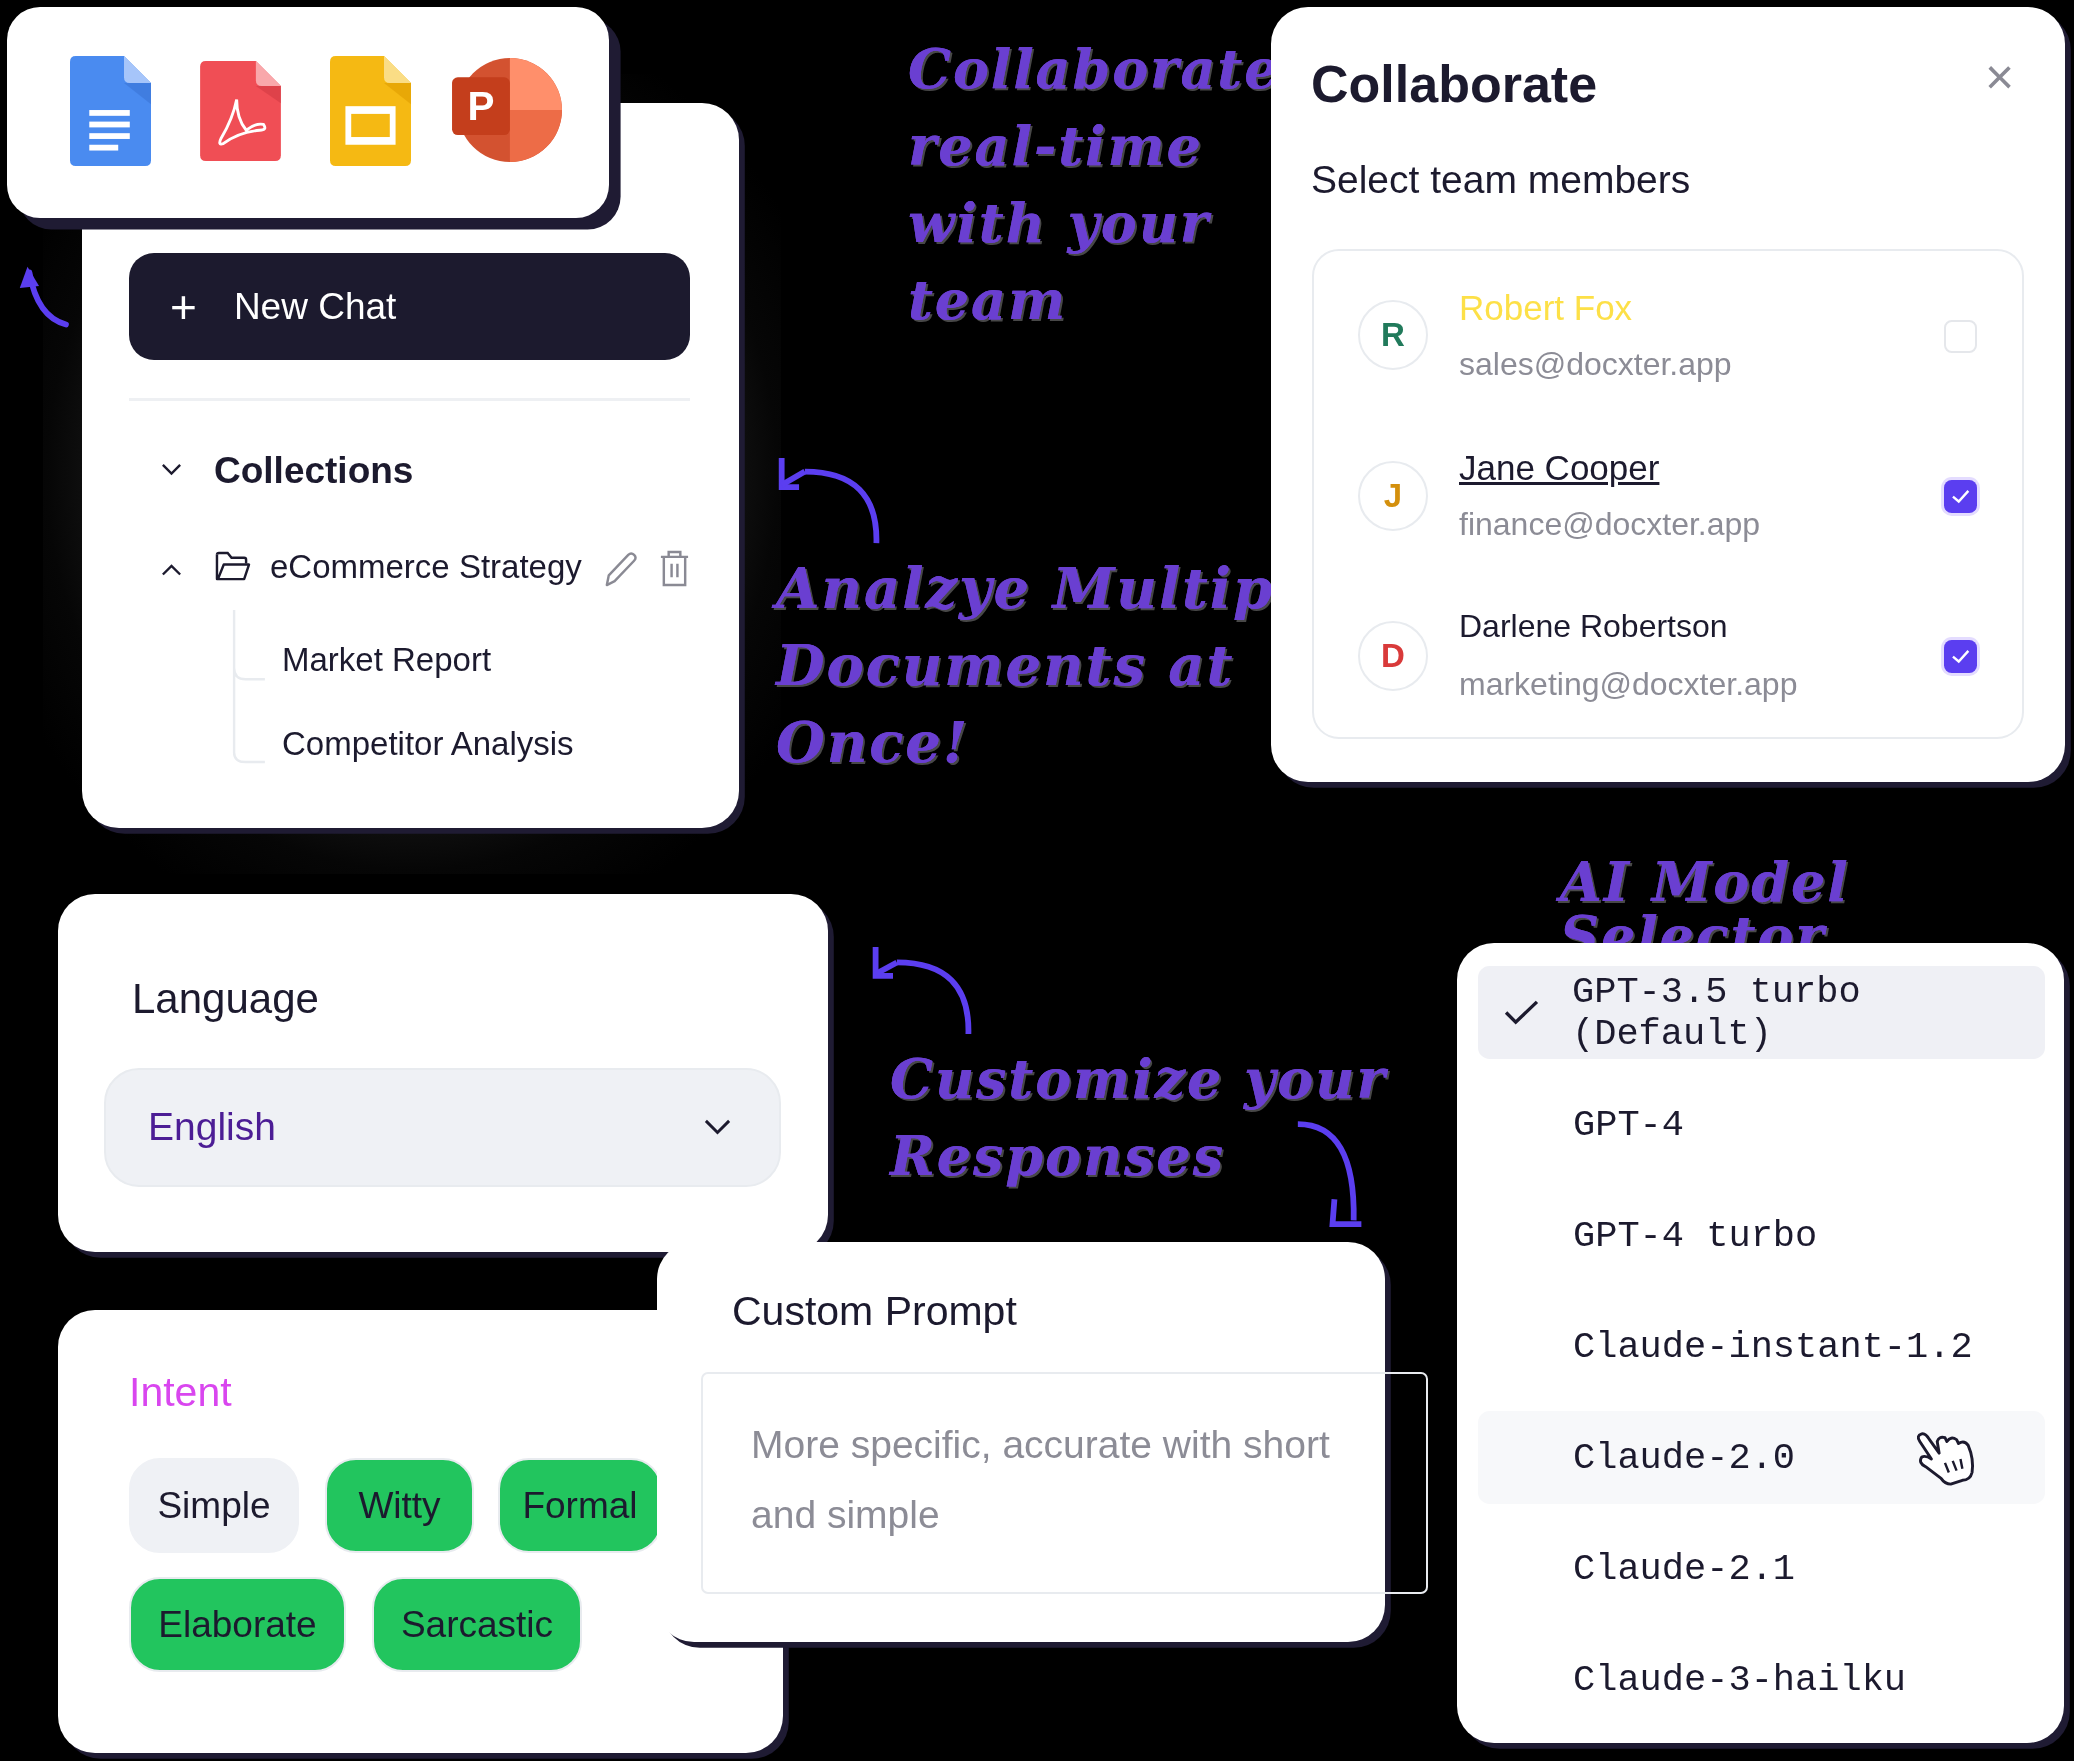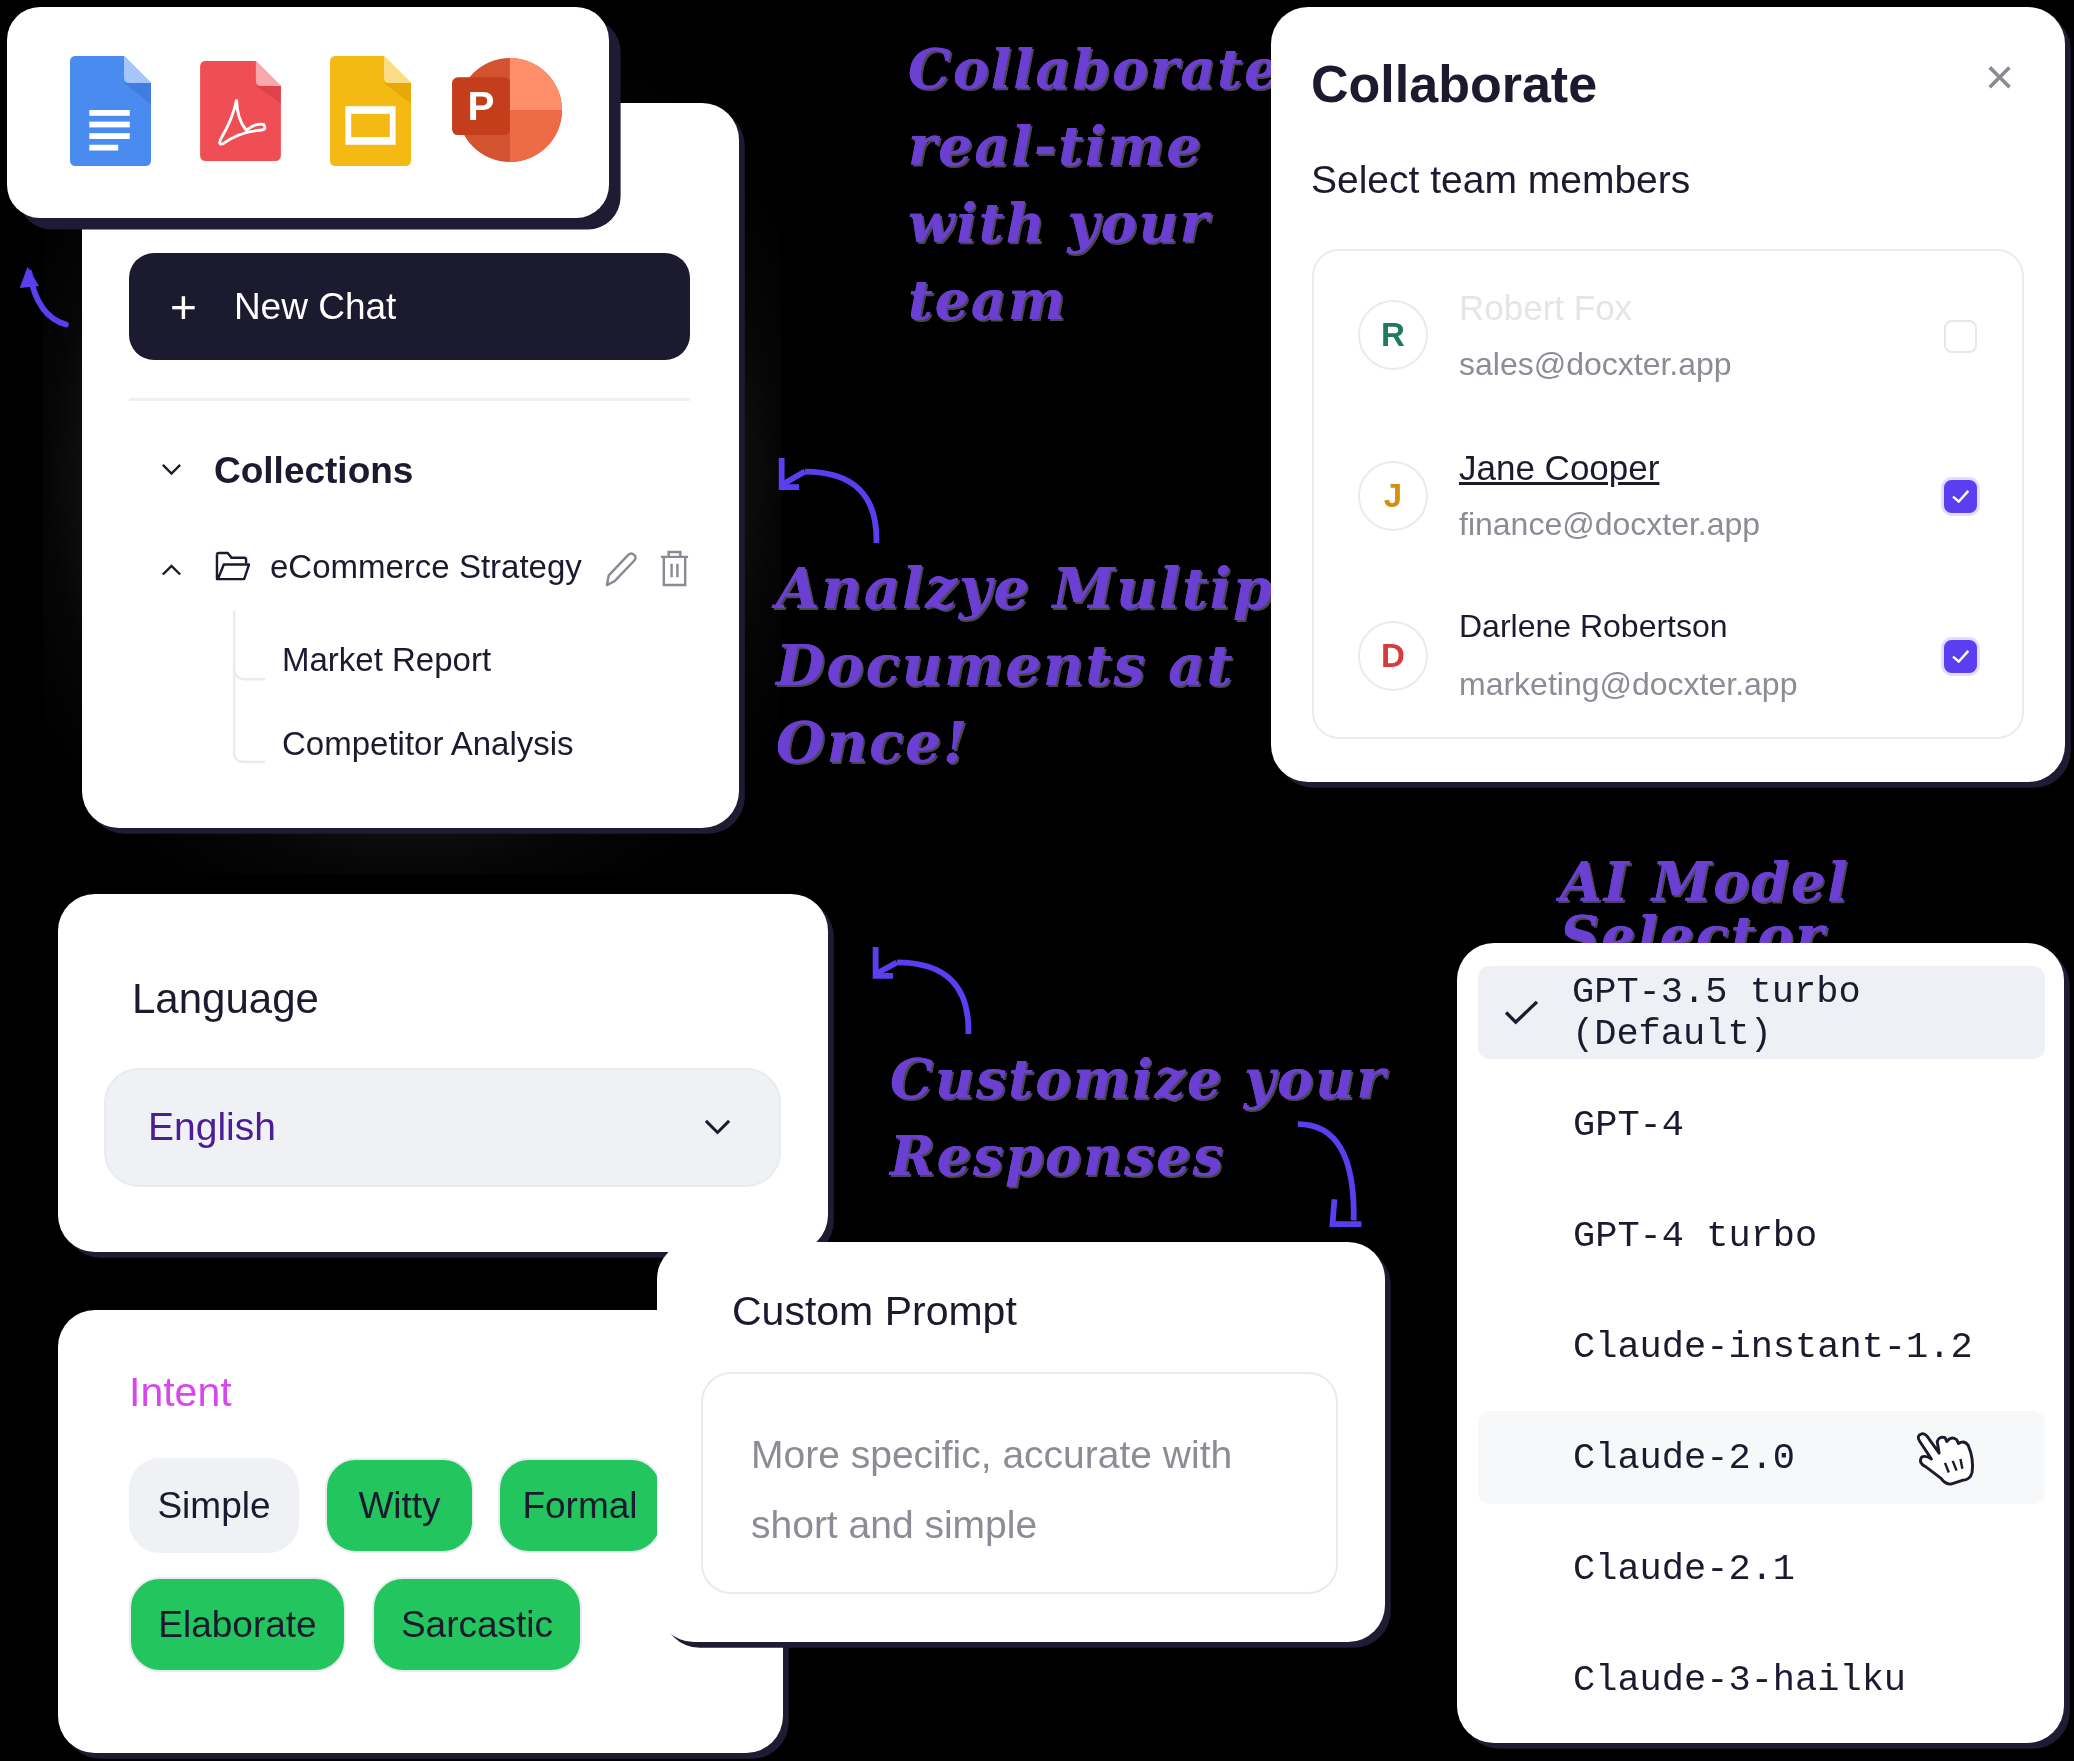--- a/index.html
+++ b/index.html
@@ -54,22 +54,22 @@
     border:2.9px solid #e8ebef; border-radius:35px; box-sizing:border-box;
   }
   
   .chip {
     position:absolute; height:95px; border:2.9px solid #e8ebef; border-radius:31px; box-sizing:border-box;
     display:flex; align-items:center; justify-content:center; font-size:37px; color:#1c1a2e; background:#22c55e;
   }
   .chip.active { background:#eff1f5; border-color:#eff1f5; }
   
   .prompt-box {
-    position:absolute; left:701px; top:1372px; width:637px; height:222px; border:2.9px solid #e8ebef;
-    border-radius:30px; box-sizing:border-box; padding:46px 48px; font-size:39px; line-height:70px; color:#8c8c96;
+    position:absolute; left:701px; top:1372px; width:727px; height:222px; border:2.9px solid #e8ebef;
+    border-radius:7px; box-sizing:border-box; padding:36px 48px; font-size:39px; line-height:70px; color:#8c8c96;
   }
   
   .model {
     position:absolute; left:1478px; width:567px; height:93px; border-radius:11.6px;
     display:flex; align-items:center; font-size:37px; color:#1c1a2e;font-family:Liberation Mono, monospace;
   }
   .model.selected { background:#eff0f5; }
   .model.hover { background:#f7f8fa; }
   .model .lbl { position:absolute; left:95px; }
 </style>
@@ -182,21 +182,21 @@
 <div class="note" style="left:1560px; top:855px; font-size:54px;">AI Model Selector</div>
 
 <div class="card" style="left:1271px; top:6.8px; width:794px; height:775px;"></div>
 <div class="txt" style="left:1311px; top:54px; font-size:52px; font-weight:bold; color:#1c1a2e;">Collaborate</div>
 <div class="txt" style="left:1985px; top:48px; font-size:50px; color:#8a8a94;">×</div>
 <div class="txt" style="left:1311px; top:158px; font-size:39px; color:#1c1a2e;">Select team members</div>
 
 <div class="member-box"></div>
 
 <div class="avatar" style="left:1358px; top:300px; color:#217a5b;">R</div>
-<div class="txt" style="left:1459px; top:288px; font-size:35px; color:#e5e5e5;">Robert Fox</div>
+<div class="txt" style="left:1459px; top:288px; font-size:35px; color:#fde047;">Robert Fox</div>
 <div class="txt" style="left:1459px; top:346px; font-size:32px; color:#8c8c96;">sales@docxter.app</div>
 <div class="cb off" style="left:1944px; top:320px;"></div>
 
 <div class="avatar" style="left:1358px; top:461px; color:#d4900d;">J</div>
 <div class="txt" style="left:1459px; top:448px; font-size:35px; color:#1c1a2e;text-decoration:underline;">Jane Cooper</div>
 <div class="txt" style="left:1459px; top:506px; font-size:32px; color:#8c8c96;">finance@docxter.app</div>
 <div class="cb on" style="left:1944px; top:480px;">
   <svg width="19.3" height="15.4" viewBox="0 0 20 16">
       <path d="M2 8 L8 13 L18 2" fill="none" stroke="#fff" stroke-width="2.5"></path>
     </svg>

